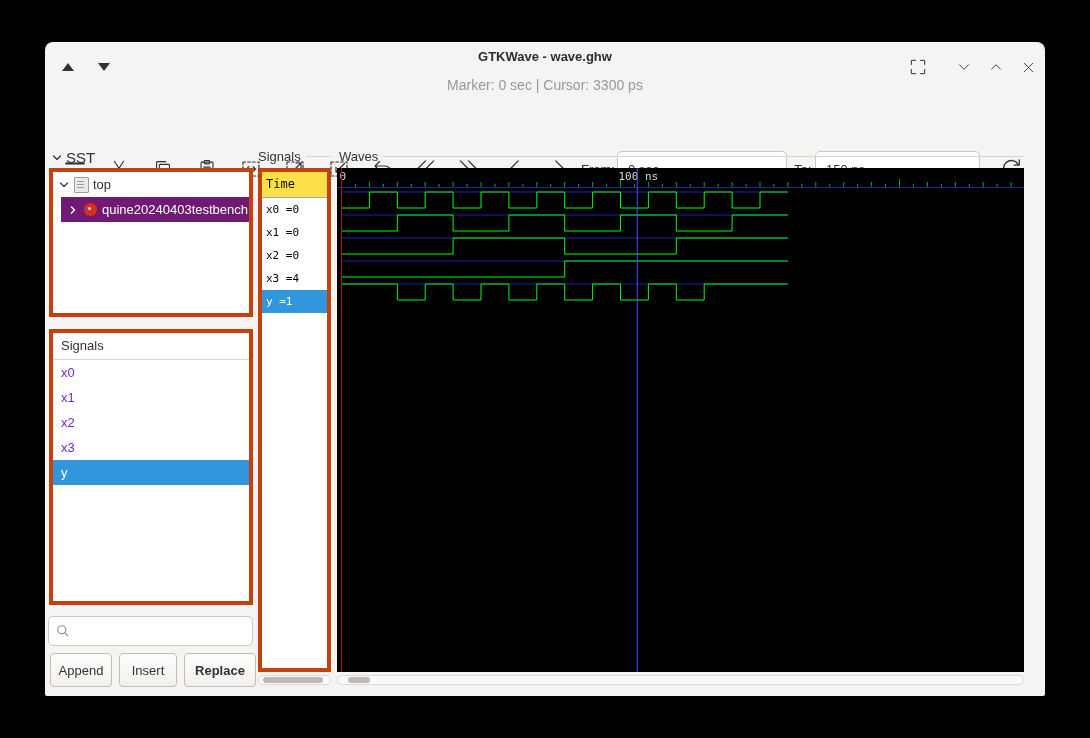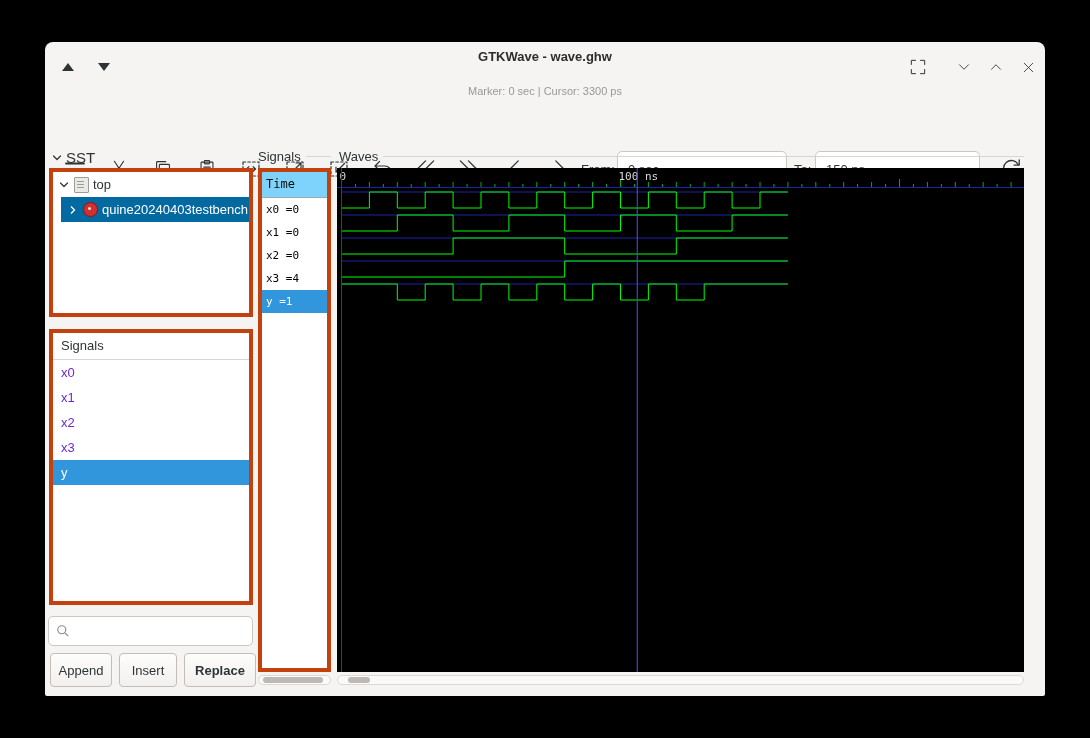--- a/index.html
+++ b/index.html
@@ -2,53 +2,53 @@
 <html><head>
 <meta charset="utf-8">
 <style>
   html,body{margin:0;padding:0;background:#000;}
   .screen{position:relative;width:1090px;height:738px;background:#000;font-family:"Liberation Sans",sans-serif;overflow:hidden;border-radius:19px;}
   .window{position:absolute;left:45px;top:42px;width:1000px;height:654px;background:#f5f4f2;border-radius:8px 8px 2px 2px;box-shadow:0 8px 30px rgba(0,0,0,.7);}
   
   .titlebar{position:absolute;left:0;top:0;width:100%;height:48px;}
   .title-center{position:absolute;left:0;right:0;top:7px;text-align:center;}
   .title{font-size:13px;font-weight:700;color:#2d2d2d;}
-  .subtitle{font-size:11px;color:#989898;margin-top:21px;}
+  .subtitle{font-size:14px;color:#989898;margin-top:13px;}
   .tb-win-btn{position:absolute;top:13px;width:26px;height:24px;display:flex;align-items:center;justify-content:center;border:none;background:transparent;padding:0;cursor:default;}
   .icon-stroke{stroke:#2e3436;fill:none;stroke-width:1.5;stroke-linecap:round;stroke-linejoin:round;}
   .icon-thin{stroke:#2e3436;fill:none;stroke-width:1.2;stroke-linecap:round;stroke-linejoin:round;}
   
   .toolbar{position:absolute;left:0;top:48px;width:100%;height:52px;}
   .tbtn{position:absolute;top:61px;width:36px;height:36px;display:flex;align-items:center;justify-content:center;background:transparent;border:none;padding:0;border-radius:4px;}
   .tb-label{position:absolute;top:61px;height:36px;display:flex;align-items:center;font-size:13px;color:#2e3436;}
   .tb-input{position:absolute;top:61px;height:36px;background:#fff;border:1px solid #cdc7c2;border-radius:5px;padding:0 10px;font-size:13px;color:#2e3436;box-sizing:border-box;font-family:"Liberation Sans",sans-serif;}
   
   .panel{position:absolute;background:#fff;border:4px solid #c2410c;box-sizing:border-box;overflow:hidden;}
   .frame-wrap{position:absolute;display:flex;align-items:center;gap:5px;height:16px;}
   .frame-label{font-size:13px;color:#2e3436;white-space:nowrap;}
   .frame-line{height:1px;background:#d8d4d0;flex:1;}
   .expander{position:absolute;display:flex;align-items:center;gap:3px;font-size:15px;color:#2e3436;}
   
   .tree-row{display:flex;align-items:center;gap:4px;height:25px;padding-left:5px;font-size:13px;color:#2e3436;}
-  .tree-row-selected{display:flex;align-items:center;gap:4px;height:25px;margin-left:8px;background:#0369a1;color:#fff;font-size:13px;white-space:nowrap;overflow:hidden;}
+  .tree-row-selected{display:flex;align-items:center;gap:4px;height:25px;margin-left:8px;background:#701a75;color:#fff;font-size:13px;white-space:nowrap;overflow:hidden;}
   .doc-icon{width:13px;height:14px;background:#e9e9e6;border:1px solid #9c9c98;border-radius:1px;position:relative;flex:0 0 auto;}
   .doc-icon::after{content:"";position:absolute;left:2px;top:3px;width:7px;height:1px;background:#9c9c98;box-shadow:0 3px 0 #9c9c98,0 6px 0 #9c9c98;}
   .gear-icon{width:13px;height:13px;border-radius:50%;background:#d03030;border:1px solid #8d1616;position:relative;flex:0 0 auto;}
   .gear-icon::after{content:"";position:absolute;left:4px;top:4px;width:3px;height:3px;border-radius:50%;background:#ffd9d9;}
   
   .slist-header{height:26px;line-height:26px;padding-left:8px;font-size:13px;color:#2e3436;border-bottom:1px solid #d8d4d0;}
   .slist-row{height:25px;line-height:25px;padding-left:8px;font-size:13px;color:#6d28d9;}
   .slist-row.selected{background:#3296dc;color:#fff;}
   
   .search-box{position:absolute;background:#fff;border:1px solid #cdc7c2;border-radius:5px;box-sizing:border-box;display:flex;align-items:center;padding:0 6px;gap:4px;}
   .search-box input{border:none;outline:none;flex:1;font-size:13px;font-family:"Liberation Sans",sans-serif;background:transparent;}
   
   .btn{position:absolute;top:611px;height:34px;background:linear-gradient(#fdfdfc,#f2f0ee);border:1px solid #c3bdb8;border-radius:4px;font-size:13px;color:#2e3436;display:flex;align-items:center;justify-content:center;font-family:"Liberation Sans",sans-serif;}
   
-  .time-header{height:25px;line-height:25px;padding-left:4px;font-family:"DejaVu Sans Mono",monospace;font-size:12px;color:#0a0a0a;background:#7dd3fc;border-bottom:1px solid #9fa9bc;}
+  .time-header{height:25px;line-height:25px;padding-left:4px;font-family:"DejaVu Sans Mono",monospace;font-size:12px;color:#0a0a0a;background:#fde047;border-bottom:1px solid #9fa9bc;}
   .wname-row{height:23px;line-height:23px;padding-left:4px;font-family:"DejaVu Sans Mono",monospace;font-size:11px;color:#000;white-space:pre;}
   .wname-row.selected{background:#3296dc;color:#fff;}
   
   .wavebox{position:absolute;background:#000;overflow:hidden;}
   
   .hscroll{position:absolute;height:10px;background:#fbfafa;border:1px solid #ddd9d5;border-radius:5px;box-sizing:border-box;}
   .hthumb{position:absolute;top:1px;height:6px;background:#bdb9b5;border-radius:3px;}
 </style>
 </head>
 <body>

